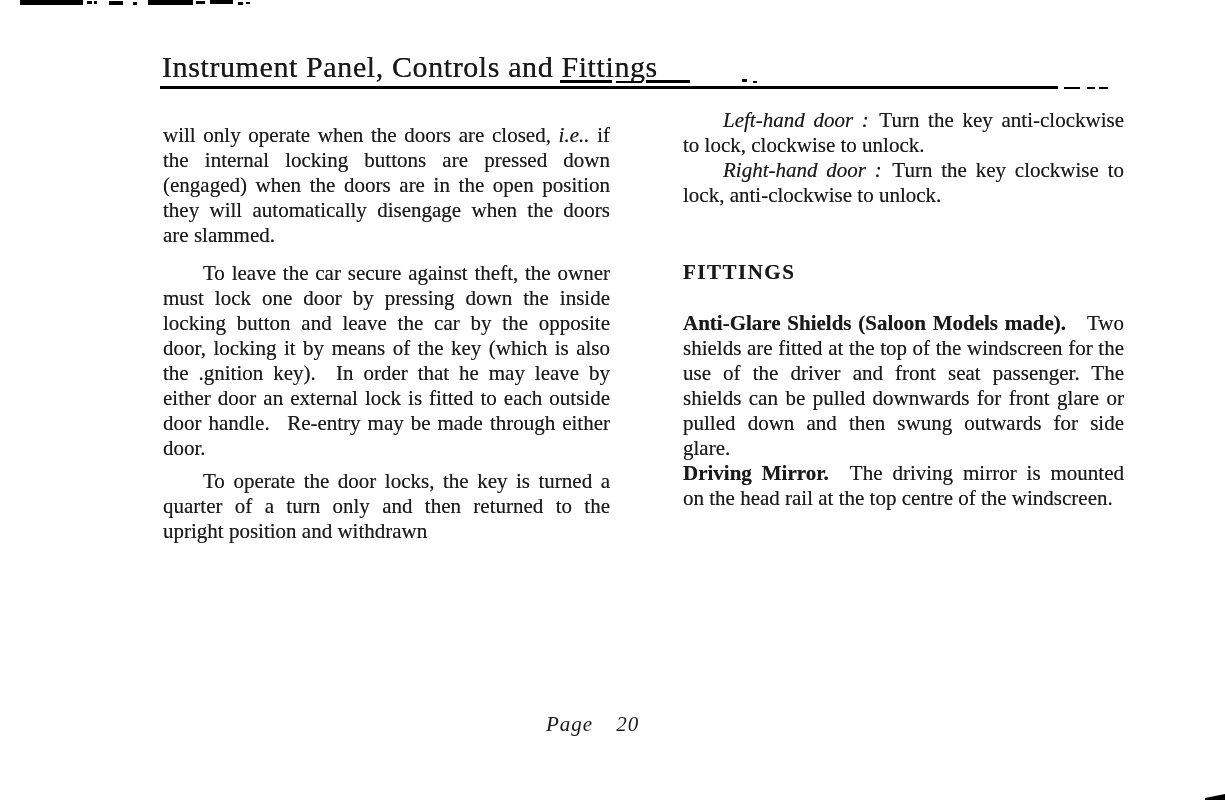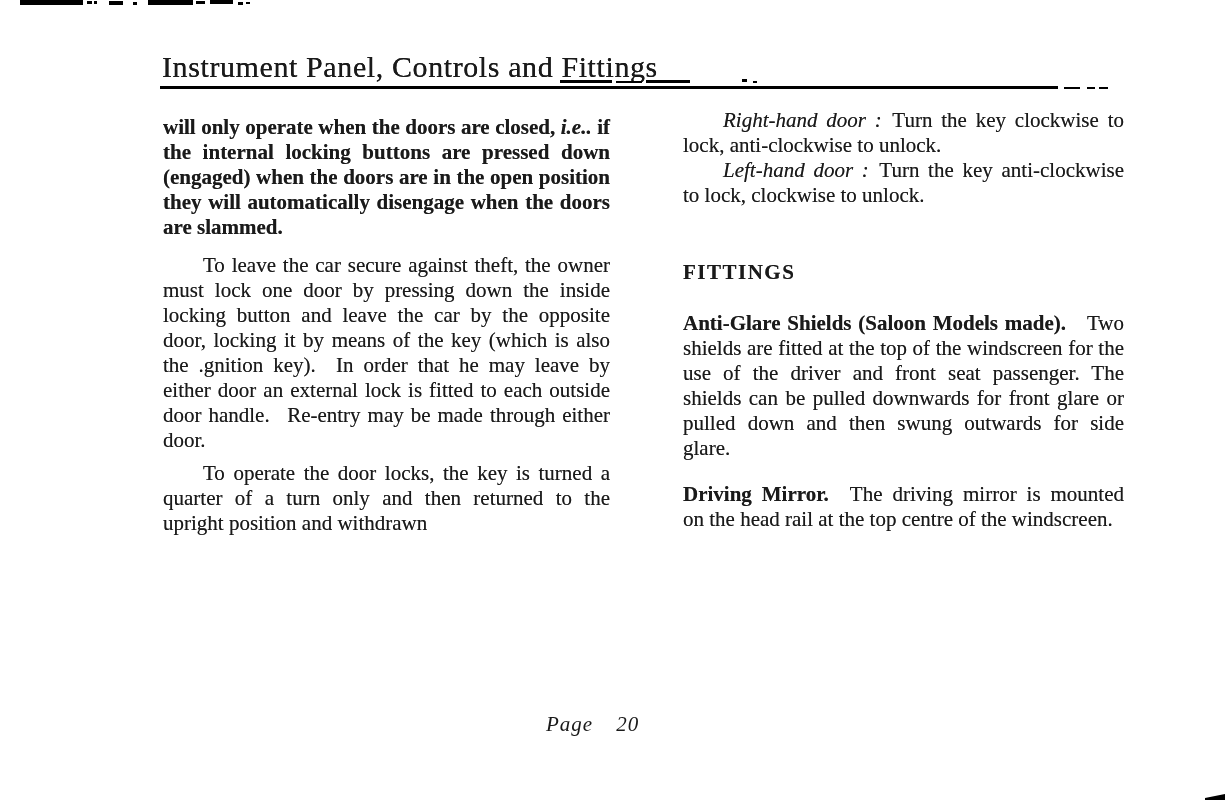--- a/index.html
+++ b/index.html
@@ -69,27 +69,27 @@
   <div class="artifact" style="left:1087px; top:87px; width:8px;   height:2px;"></div>
   <div class="artifact" style="left:1099px; top:87px; width:9px;   height:2px;"></div>
   <div class="artifact" style="left:560px;  top:80px; width:52px;  height:3px;"></div>
   <div class="artifact" style="left:616px;  top:81px; width:26px;  height:2px;"></div>
   <div class="artifact" style="left:646px;  top:80px; width:44px;  height:3px;"></div>
   <div class="artifact" style="left:742px;  top:79px; width:5px;   height:3px;"></div>
   <div class="artifact" style="left:753px;  top:81px; width:4px;   height:2px;"></div>
 </div>
 
 <div id="left-col" class="col">
-    <div class="para" style="margin-top: 4px; font-weight: bold;"><span>will only operate when the doors are closed, </span><span class="it">i.e..</span><span> if the internal locking buttons are pressed down (engaged) when the doors are in the open position they will automatically disengage when the doors are slammed.</span></div>
+    <div class="para" style="margin-top: 12px;"><span>will only operate when the doors are closed, </span><span class="it">i.e..</span><span> if the internal locking buttons are pressed down (engaged) when the doors are in the open position they will automatically disengage when the doors are slammed.</span></div>
     <div class="para indent" style="margin-top: 13px;"><span>To leave the car secure against theft, the owner must lock one door by pressing down the inside locking button and leave the car by the opposite door, locking it by means of the key (which is also the .gnition key).  In order that he may leave by either door an external lock is fitted to each outside door handle.  Re-entry may be made through either door.</span></div>
     <div class="para indent" style="margin-top: 8px;"><span>To operate the door locks, the key is turned a quarter of a turn only and then returned to the upright position and withdrawn</span></div>
   </div>
 <div id="right-col" class="col">
+    <div class="para indent" style="margin-top: 0px;"><span class="it">Left-hand door :</span><span> Turn the key anti-clockwise to lock, clockwise to unlock.</span></div>
     <div class="para indent" style="margin-top: 0px;"><span class="it">Right-hand door :</span><span> Turn the key clockwise to lock, anti-clockwise to unlock.</span></div>
-    <div class="para indent" style="margin-top: 0px;"><span class="it">Left-hand door :</span><span> Turn the key anti-clockwise to lock, clockwise to unlock.</span></div>
     <div class="sect-heading" style="margin-top: 52px;">FITTINGS</div>
     <div class="para" style="margin-top: 26px;"><span class="bd">Anti-Glare Shields (Saloon Models made).</span><span> Two shields are fitted at the top of the windscreen for the use of the driver and front seat passenger. The shields can be pulled downwards for front glare or pulled down and then swung outwards for side glare.</span></div>
-    <div class="para" style="margin-top: 21px; font-family: Liberation Serif, serif;"><span class="bd">Driving Mirror.</span><span> The driving mirror is mounted on the head rail at the top centre of the windscreen.</span></div>
+    <div class="para" style=" font-family: Liberation Serif, serif;"><span class="bd">Driving Mirror.</span><span> The driving mirror is mounted on the head rail at the top centre of the windscreen.</span></div>
   </div>
 
 <div id="page-number">Page  20</div>
 
 <div id="corner-wedge"></div>
 
 </body></html>

